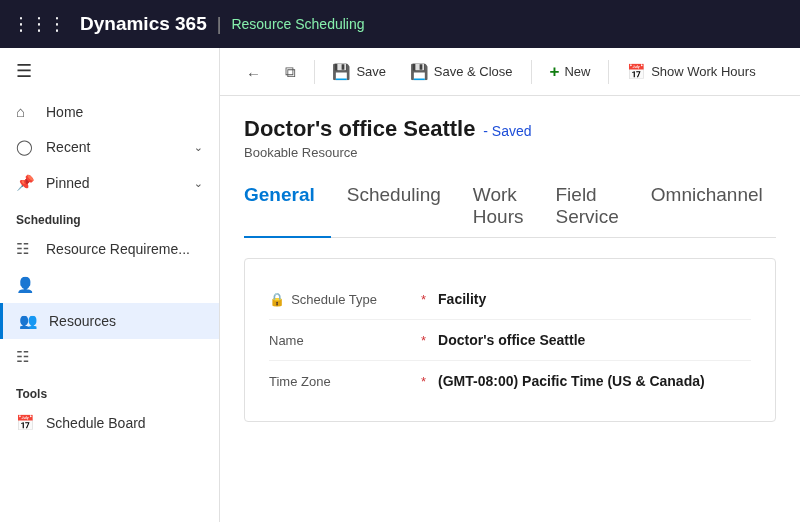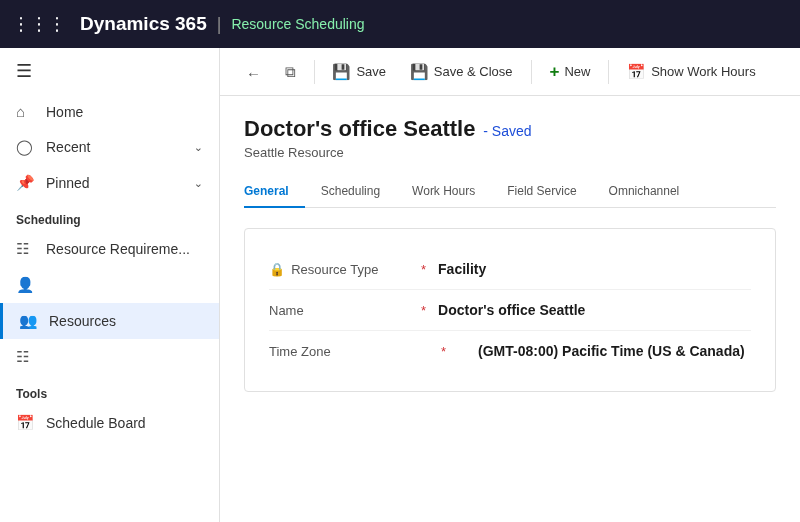--- a/index.html
+++ b/index.html
@@ -155,21 +155,21 @@
 
     
     .tabs {
       display: flex;
       border-bottom: 1px solid #e0e0e0;
       margin-bottom: 20px;
     }
     .tab {
       padding: 8px 16px;
       cursor: pointer;
-      font-size: 12px;
+      font-size: 19px;
       color: #555;
       border-bottom: 2px solid transparent;
       margin-bottom: -1px;
     }
     .tab.active {
       color: #0078d4;
       border-bottom: 2px solid #0078d4;
       font-weight: 600;
     }
     .tab:first-child { padding-left: 0; }
@@ -181,21 +181,21 @@
       border-radius: 4px;
       padding: 20px 24px;
       max-width: 560px;
     }
     .form-row {
       display: flex;
       align-items: center;
       padding: 12px 0;
       border-bottom: 1px solid #f0f0f0;
     }
-    .form-row:last-child { border-bottom: none; gap: 20px; }
+    .form-row:last-child { border-bottom: none; }
     .form-label {
       width: 140px;
       font-size: 13px;
       color: #555;
       display: flex;
       align-items: center;
       gap: 6px;
       flex-shrink: 0;
     }
     .form-label-icon { color: #888; font-size: 13px; }
@@ -294,35 +294,35 @@
         <span class="btn-icon">📅</span>
         <span>Show Work Hours</span>
       </button>
     </div>
 
     <div class="page-content">
       <div>
         <span class="page-title">Doctor's office Seattle</span>
         <span class="page-saved-badge">- Saved</span>
       </div>
-      <div class="page-subtitle">Seattle Resource</div>
+      <div class="page-subtitle">Bookable Resource</div>
 
       <div class="tabs">
         <div class="tab active">General</div>
         <div class="tab">Scheduling</div>
         <div class="tab">Work Hours</div>
         <div class="tab">Field Service</div>
         <div class="tab">Omnichannel</div>
       </div>
 
       <div class="form-section">
         <div class="form-row">
           <div class="form-label">
             <span class="form-label-icon">🔒</span>
-            <span>Resource Type</span>
+            <span>Schedule Type</span>
           </div>
           <span class="form-required">*</span>
           <span class="form-value">Facility</span>
         </div>
         <div class="form-row">
           <div class="form-label">
             <span>Name</span>
           </div>
           <span class="form-required">*</span>
           <span class="form-value">Doctor's office Seattle</span>

